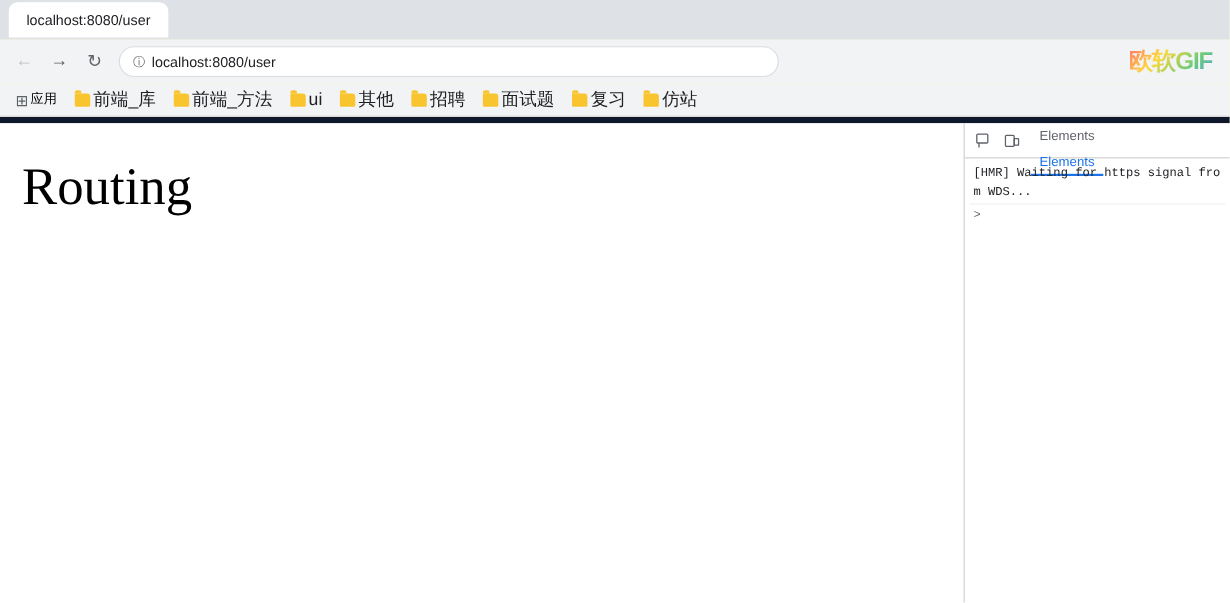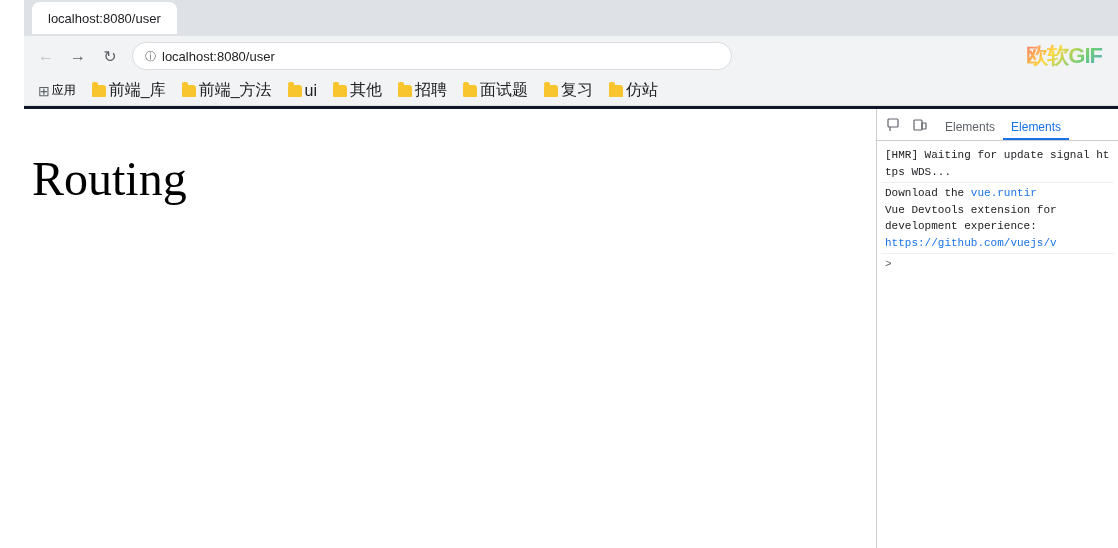--- a/index.html
+++ b/index.html
@@ -1,23 +1,22 @@
 <!DOCTYPE html>
 <html><head>
   <meta charset="utf-8">
   <style>
     * { margin: 0; padding: 0; box-sizing: border-box; }
     body { font-family: Arial, sans-serif; background: #fff; width: 1118px; height: 548px; overflow: hidden; display: flex; flex-direction: column; }
 
     
     .browser-chrome {
       background: #fef9c3;
-      border-bottom: 3px solid #0f172a;
+      border-bottom: 6px solid #0f172a;
       flex-shrink: 0;
-      margin-left: 24px;
     }
 
     .tab-bar {
       display: flex;
       align-items: center;
       height: 36px;
       padding: 0 8px;
       background: #dee1e6;
     }
 
@@ -155,21 +154,21 @@
     
     .main-area {
       display: flex;
       flex: 1;
       overflow: hidden;
     }
 
     .page-content {
       flex: 1;
       background: #fff;
-      padding: 32px;
+      padding: 20px;
       overflow: auto;
     }
 
     .routing-title {
       font-size: 48px;
       font-weight: 400;
       color: #000;
       font-family: 'Times New Roman', serif;
       margin-top: 10px;
     }
@@ -199,23 +198,24 @@
       align-items: center;
       justify-content: center;
       cursor: pointer;
       border-radius: 3px;
       color: #5f6368;
       font-size: 14px;
     }
 
     .devtools-tabs {
       display: flex;
-      align-items: flex-end;
+      align-items: flex-start;
       height: 100%;
       padding-left: 4px;
+      flex-direction: column;
     }
 
     .devtools-tab {
       padding: 4px 8px;
       font-size: 12px;
       cursor: pointer;
       color: #5f6368;
       border-bottom: 2px solid transparent;
     }
 
@@ -357,30 +357,20 @@
         </div>
         <div class="devtools-tab active">
           <span>Elements</span>
         </div>
       </div>
     </div>
 
 
     <div class="console-content">
       <div class="console-msg">
-        <span>[HMR] Waiting for update signal https WDS...</span>
-      </div>
-      <div class="console-msg">
-        <span>Download the </span>
-        <a href="#">vue.runtir</a>
-        <br>
-        <span>Vue Devtools extension for</span>
-        <br>
-        <span>development experience:</span>
-        <br>
-        <a href="#">https://github.com/vuejs/v</a>
+        <span>[HMR] Waiting for https signal from WDS...</span>
       </div>
       <div class="console-prompt">
         <span class="console-arrow">&gt;</span>
       </div>
     </div>
   </div>
 </div>
 
 </body></html>

